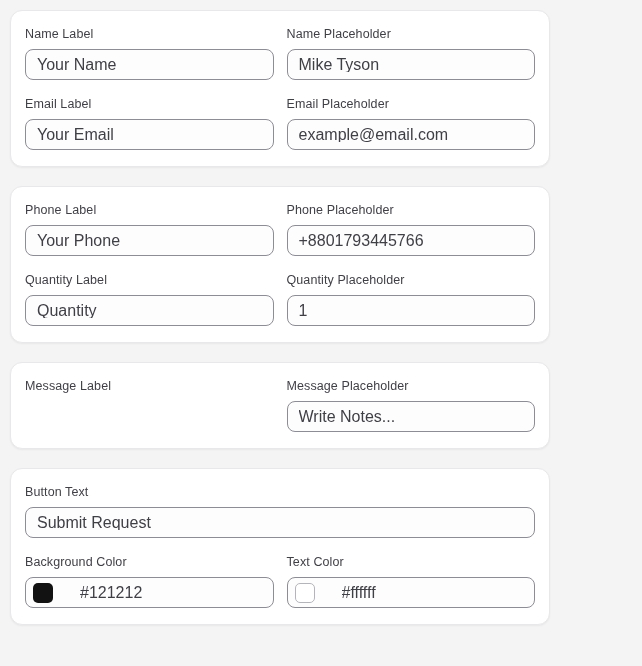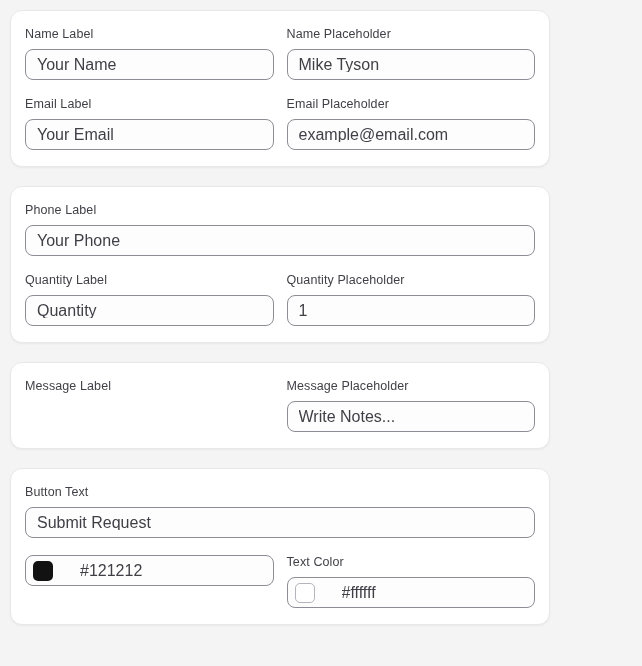--- a/index.html
+++ b/index.html
@@ -131,20 +131,26 @@
       </div>
     </div>
     <div class="card">
       <div class="row">
         <div class="field">
           <div class="field-label">Phone Label</div>
           <div class="input">
             <span class="value">Your Phone</span>
           </div>
         </div>
+        <div class="field">
+          <div class="field-label">Phone Placeholder</div>
+          <div class="input">
+            <span class="value">+8801793445766</span>
+          </div>
+        </div>
       </div>
       <div class="row">
         <div class="field">
           <div class="field-label">Quantity Label</div>
           <div class="input">
             <span class="value">Quantity</span>
           </div>
         </div>
         <div class="field">
           <div class="field-label">Quantity Placeholder</div>
@@ -171,20 +177,21 @@
       <div class="row">
         <div class="field full">
           <div class="field-label">Button Text</div>
           <div class="input">
             <span class="value">Submit Request</span>
           </div>
         </div>
       </div>
       <div class="row">
         <div class="field">
+          <div class="field-label">Background Color</div>
           <div class="input color-input">
             <span class="swatch" style="background: rgb(18, 18, 18);"></span>
             <span class="value">#121212</span>
           </div>
         </div>
         <div class="field">
           <div class="field-label">Text Color</div>
           <div class="input color-input">
             <span class="swatch bordered" style="background: rgb(255, 255, 255);"></span>
             <span class="value">#ffffff</span>

